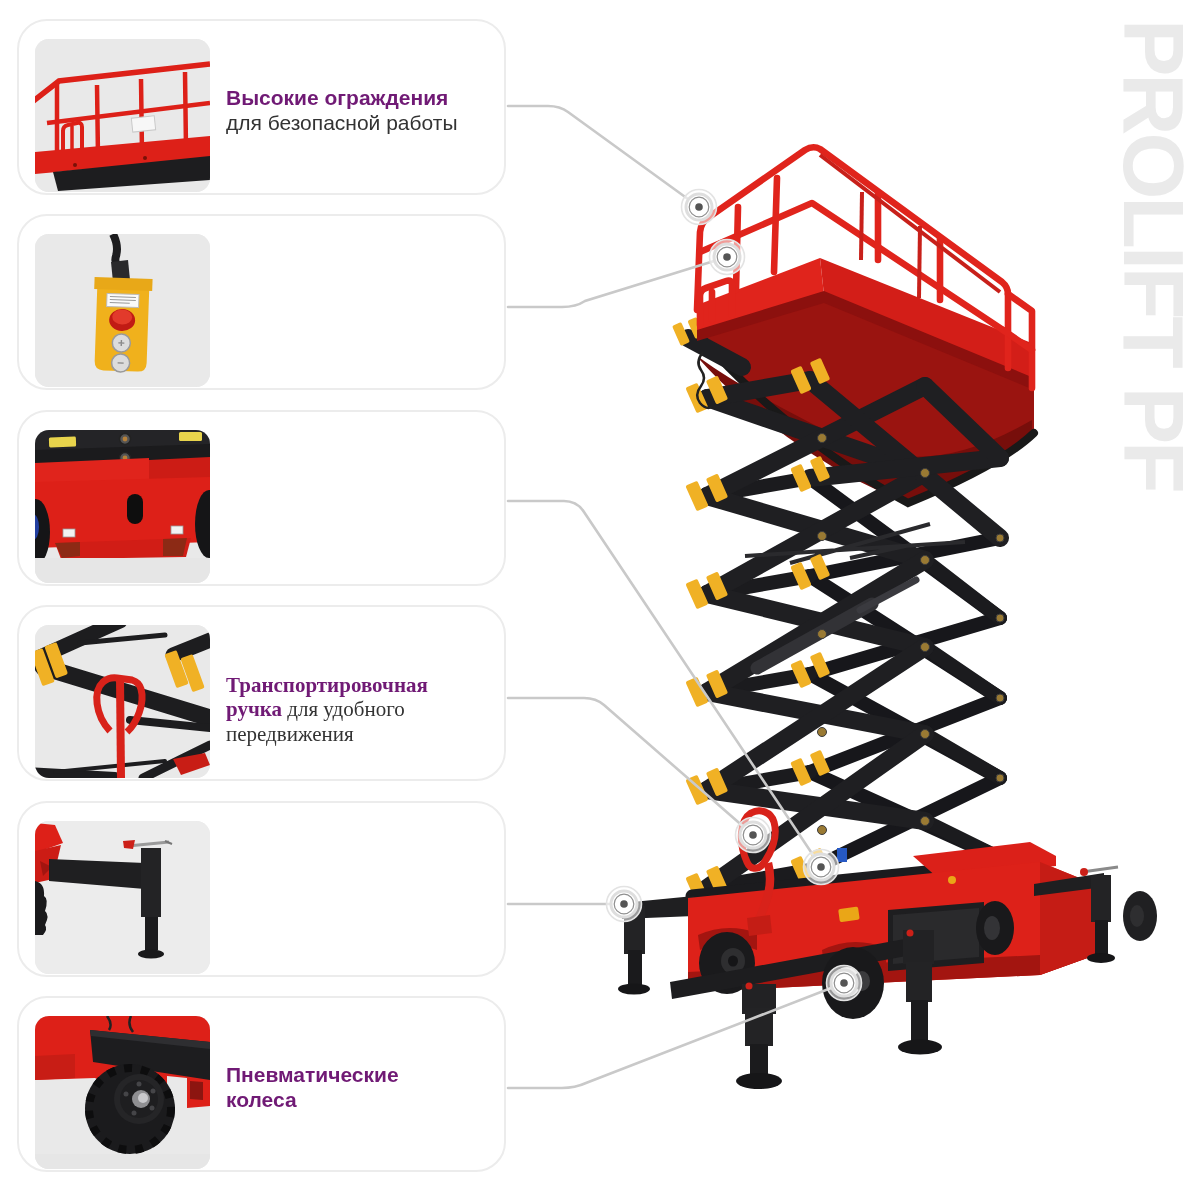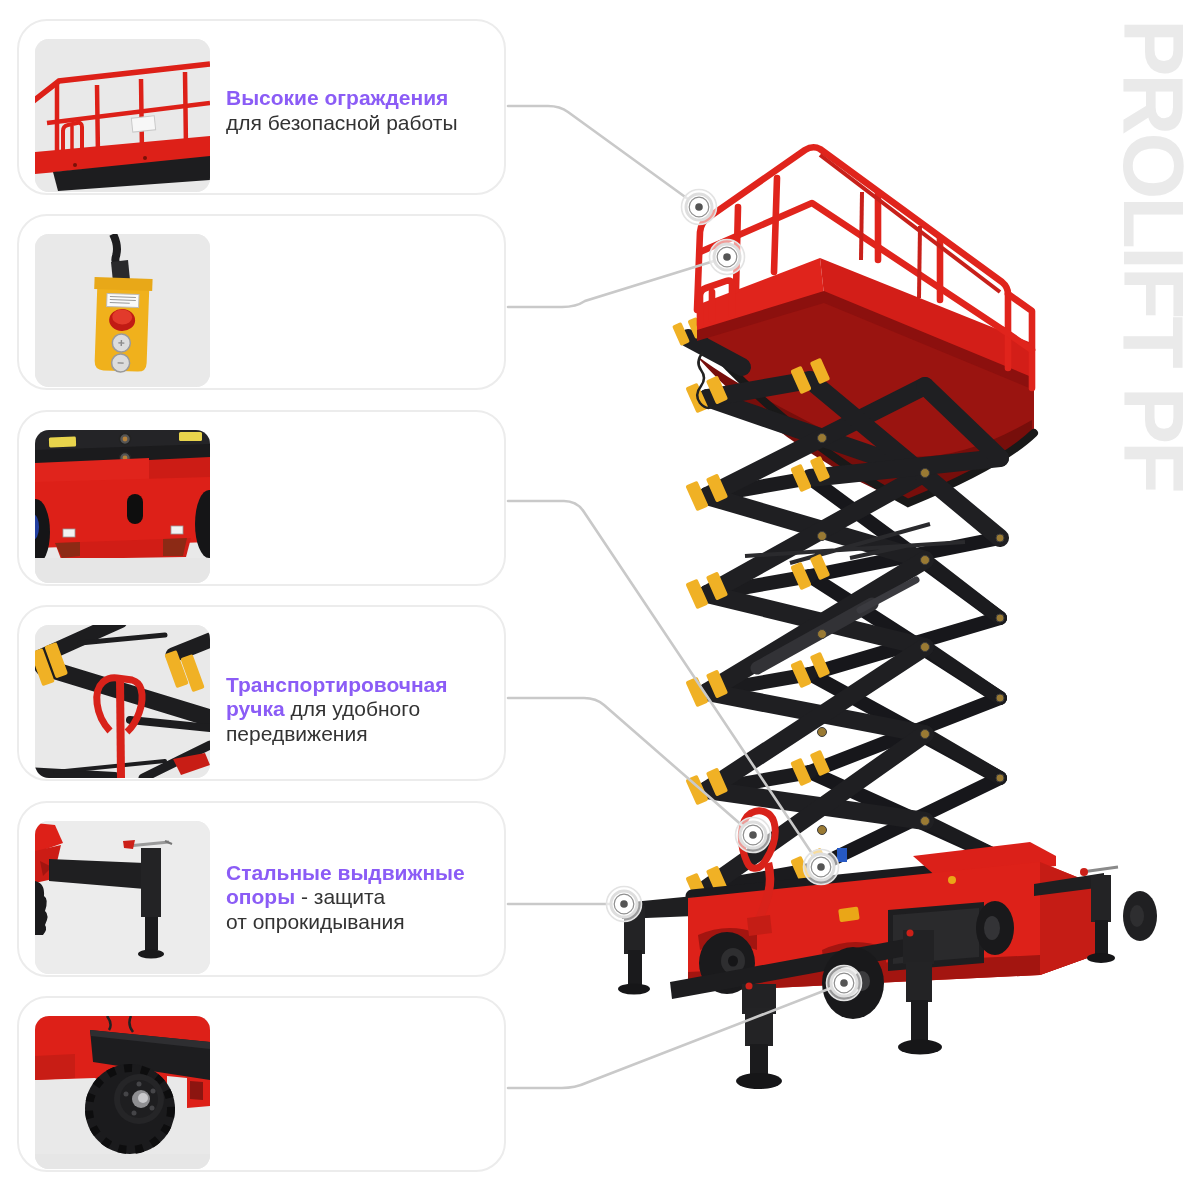--- a/index.html
+++ b/index.html
@@ -1,20 +1,20 @@
 <!DOCTYPE html>
 <html><head>
 <meta charset="utf-8">
 <style>
   html,body{margin:0;padding:0;background:#fff;width:1200px;height:1200px;overflow:hidden;}
   body{font-family:"Liberation Sans", sans-serif;position:relative;}
   .card{position:absolute;left:17px;width:489px;height:176px;background:#fff;border:2px solid #ececec;border-radius:30px;box-sizing:border-box;}
   .thumb{position:absolute;left:16px;top:18px;width:175px;height:153px;border-radius:14px;background:#e9e9e9;overflow:hidden;}
   .ctext{position:absolute;left:207px;right:8px;top:7px;height:165px;display:flex;flex-direction:column;justify-content:center;font-size:21px;line-height:24.5px;color:#333;}
-  .ctext b{color:#8b5cf6;}
+  .ctext b{color:#701a75;}
 </style>
 </head>
 <body>
 
 <div class="card" style="top:19px;">
   <div class="thumb"><svg width="175" height="153" viewBox="0 0 175 153" id="t1">
 <rect width="175" height="153" fill="#e9e9e9"></rect>
 <g fill="none" stroke="#dd2018">
 <path d="M-4,64 L24,42 L175,25" stroke-width="5.5"></path>
 <path d="M12,84 L175,64" stroke-width="4.5"></path>
@@ -107,41 +107,38 @@
             <rect x="151" y="30" width="13" height="36" rx="2"></rect>
           </g>
 </g>
 <g fill="none" stroke="#d8221a">
 <path d="M75,106 C60,90 58,66 68,57 Q74,52 82,53 L97,55 Q104,57 106,64 C110,78 102,98 92,107" stroke-width="7"></path>
 <path d="M85,54 L86,153" stroke-width="8"></path>
 </g>
 <path d="M138,134 L170,128 L175,140 L146,150 Z" fill="#c81d15"></path>
 </svg></div>
   <div class="ctext">
-      <div style="margin-top:26px;"><b>Транспортировочная<br>ручка</b> для удобного<br>передвижения</div>
+      <div style="margin-top:26px;font-family:Liberation Serif, serif;"><b>Транспортировочная<br>ручка</b> для удобного<br>передвижения</div>
     </div>
 </div>
 <div class="card" style="top:801px;">
   <div class="thumb"><svg width="175" height="153" viewBox="0 0 175 153" id="t5">
 <rect width="175" height="153" fill="#ececec"></rect>
 <path d="M0,2 L20,4 L28,22 L0,32 Z" fill="#dd2018"></path>
 <path d="M0,30 L26,24 L18,58 L0,62 Z" fill="#cc1c15"></path>
 <path d="M5,40 L17,46 L8,55 Z" fill="#a31510"></path>
 <path d="M0,60 Q10,62 9,75 Q14,78 10,90 Q15,94 10,104 Q13,108 8,114 L0,114 Z" fill="#1a1a1c"></path>
 <path d="M14,38 L110,42 L110,68 L14,60 Z" fill="#1f1f21"></path>
 <path d="M106,27 L126,27 L126,96 L106,96 Z" fill="#232325"></path>
 <path d="M110,96 L123,96 L123,129 L110,129 Z" fill="#1b1b1d"></path>
 <ellipse cx="116" cy="133" rx="13" ry="4.5" fill="#19191b"></ellipse>
 <path d="M93,25 L134,21" stroke="#9a9a9a" stroke-width="3" fill="none"></path>
 <path d="M130,20 L137,23" stroke="#777" stroke-width="2" fill="none"></path>
 <path d="M88,20 L100,19 L98,28 L89,27 Z" fill="#cc2018"></path>
 </svg></div>
-  <div class="ctext">
-      <div style="margin-top:10px;"><b>Стальные выдвижные<br>опоры</b> - защита<br>от опрокидывания</div>
-    </div>
 </div>
 <div class="card" style="top:996px;">
   <div class="thumb"><svg width="175" height="153" viewBox="0 0 175 153" id="t6">
 <rect width="175" height="153" fill="#e9e9e9"></rect>
 <path d="M0,0 L175,0 L175,90 L152,92 L152,62 L132,60 L132,88 L112,90 L60,62 L0,64 Z" fill="#dd2018"></path>
 <path d="M0,40 L40,38 L40,62 L0,64 Z" fill="#c81d15"></path>
 <path d="M155,65 L168,66 L168,84 L155,83 Z" fill="#8c1510"></path>
 <path d="M55,14 L175,26 L175,64 L58,46 Z" fill="#1d1d1f"></path>
 <path d="M55,14 L175,26 L175,33 L56,20 Z" fill="#2e2e31"></path>
 <path d="M72,0 Q78,8 74,14 M96,0 Q92,8 98,16" stroke="#222" stroke-width="2.5" fill="none"></path>
@@ -155,20 +152,23 @@
 <circle cx="108" cy="82" r="5" fill="#c9c9cc"></circle>
 <g fill="#454548">
 <circle cx="104" cy="68" r="2.5"></circle>
           <circle cx="118" cy="75" r="2.5"></circle>
           <circle cx="117" cy="92" r="2.5"></circle>
           <circle cx="99" cy="97" r="2.5"></circle>
           <circle cx="91" cy="78" r="2.5"></circle>
 </g>
 <rect x="0" y="138" width="175" height="15" fill="#e6e6e6"></rect>
 </svg></div>
+  <div class="ctext">
+      <div><b>Пневматические<br>колеса</b></div>
+    </div>
 </div>
 
 <svg id="scene" width="1200" height="1200" viewBox="0 0 1200 1200" style="position:absolute;left:0;top:0;">
 
 <text transform="translate(1124,19) rotate(90)" font-size="86" font-weight="bold" fill="#eaeaea" font-family="Liberation Sans, sans-serif" letter-spacing="-3" x="0" y="0">PROLIFT PF</text>
 
 <g stroke="#17171b" stroke-width="14" stroke-linecap="round">
 <line x1="810" y1="478" x2="1000" y2="618"></line>
 <line x1="810" y1="576" x2="1000" y2="538"></line>
 <line x1="810" y1="576" x2="1000" y2="698"></line>

